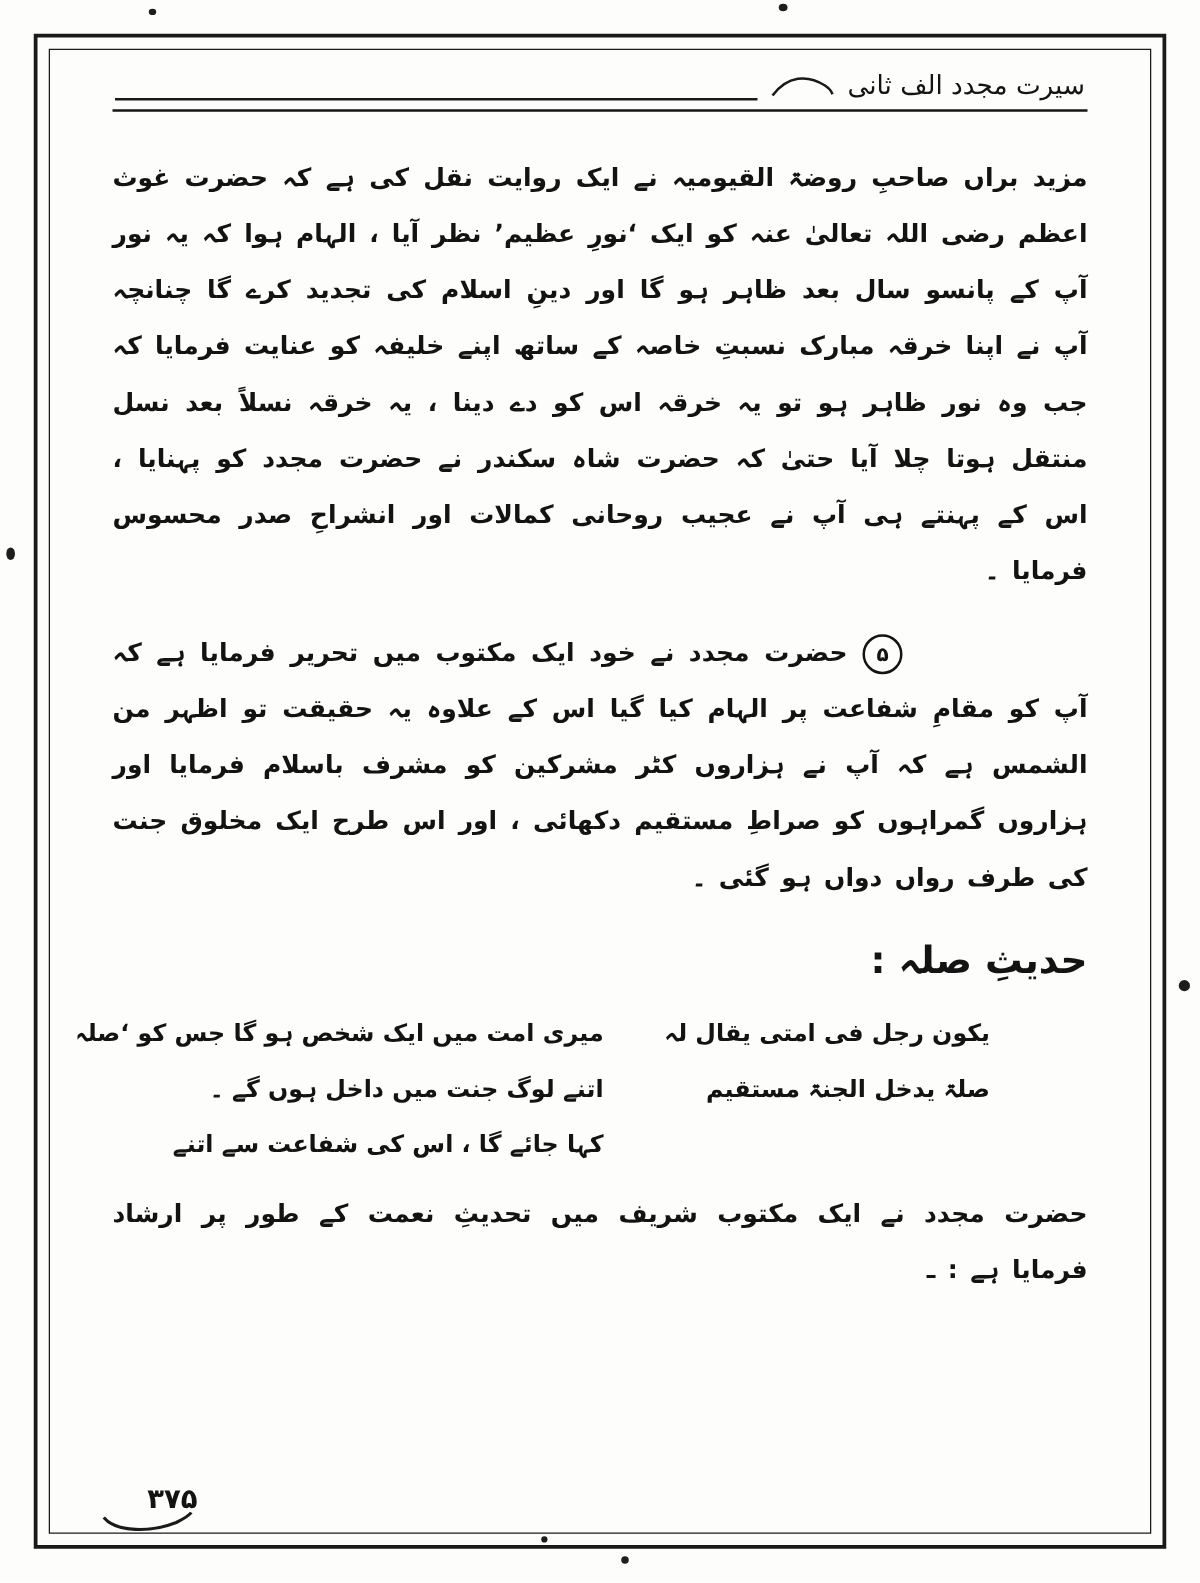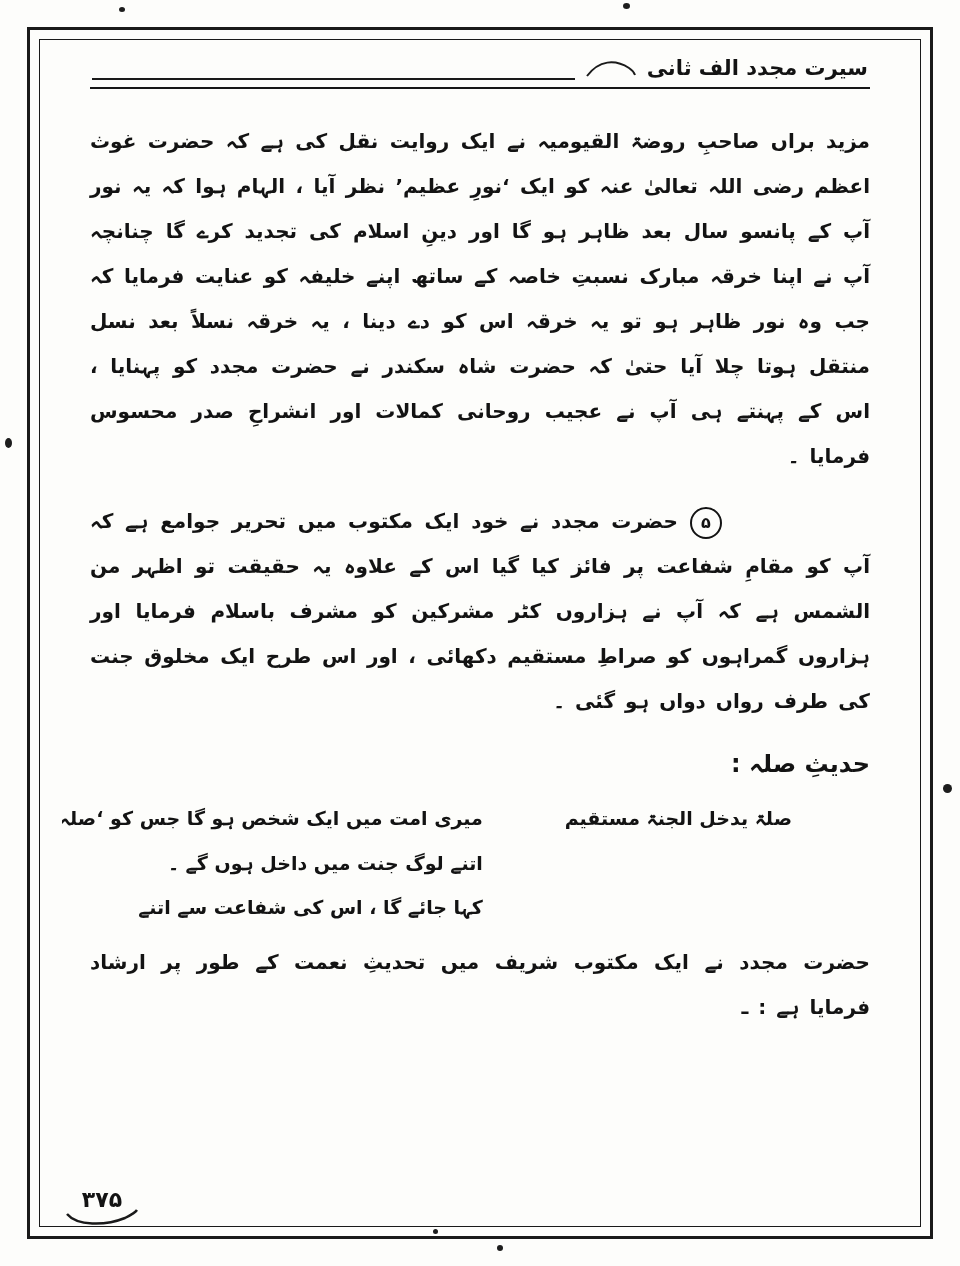--- a/index.html
+++ b/index.html
@@ -34,21 +34,21 @@
   }
   
   .header-row {
     display: flex;
     align-items: flex-end;
     gap: 10px;
     padding: 6px 2px 4px 2px;
   }
   .header-title {
     font-size: 21px;
-    font-weight: bold;
+    font-weight: normal;
     white-space: nowrap;
     letter-spacing: 0.5px;
   }
   .flourish { flex: 0 0 auto; }
   .header-rule { flex: 1 1 auto; border-bottom: 2px solid #1a1a1a; height: 12px; }
   .header-underline {
     border-top: 2.5px solid #161616;
     margin: 3px 0 30px 0;
     height: 0;
   }
@@ -70,21 +70,21 @@
     border-radius: 50%;
     text-align: center;
     text-indent: 0;
     font-size: 16px;
     font-weight: bold;
     margin-left: 12px;
     vertical-align: middle;
     background: #fdfdfb;
   }
   .section-heading {
-    font-size: 24px;
+    font-size: 30px;
     font-weight: bold;
     margin: 26px 0 16px 0;
     letter-spacing: 1px;
   }
   .hadith {
     display: flex;
     padding: 2px 78px 2px 30px;
     margin-bottom: 8px;
   }
   .col-arabic { flex: 0 0 46%; }
@@ -92,24 +92,24 @@
   .hadith-line {
     font-size: 19px;
     line-height: 2.35;
     text-align: right;
     white-space: nowrap;
   }
   .col-arabic .hadith-line { font-weight: bold; }
   .col-urdu .hadith-line { font-weight: 600; }
   .page-number-wrap {
     position: absolute;
-    left: 62px;
+    left: 78px;
     bottom: 38px;
     width: 80px;
-    text-align: center;
+    text-align: right;
   }
   .page-number-value {
     font-size: 22px;
     font-weight: bold;
     display: block;
   }
   .swash { display: block; margin: -4px auto 0 auto; }
   .speck { position: absolute; background: #1d1d1d; border-radius: 50%; }
   .s1 { left: 119px; top: 7px;  width: 6px; height: 5px; }
   .s2 { left: 623px; top: 3px;  width: 7px; height: 6px; }
@@ -140,27 +140,28 @@
       <svg class="flourish" width="52" height="22" viewBox="0 0 52 22">
         <path d="M2,18 C14,2 30,1 44,10 C47,12 49,14 50,17" fill="none" stroke="#1a1a1a" stroke-width="2"></path>
       </svg>
       <div class="header-rule"></div>
     </div>
     <div class="header-underline"></div>
 
     <p class="para">مزید براں صاحبِ روضۃ القیومیہ نے ایک روایت نقل کی ہے کہ حضرت غوث اعظم رضی اللہ تعالیٰ عنہ کو ایک ‘نورِ عظیم’ نظر آیا ، الہام ہوا کہ یہ نور آپ کے پانسو سال بعد ظاہر ہو گا اور دینِ اسلام کی تجدید کرے گا چنانچہ آپ نے اپنا خرقہ مبارک نسبتِ خاصہ کے ساتھ اپنے خلیفہ کو عنایت فرمایا کہ جب وہ نور ظاہر ہو تو یہ خرقہ اس کو دے دینا ، یہ خرقہ نسلاً بعد نسل منتقل ہوتا چلا آیا حتیٰ کہ حضرت شاہ سکندر نے حضرت مجدد کو پہنایا ، اس کے پہنتے ہی آپ نے عجیب روحانی کمالات اور انشراحِ صدر محسوس فرمایا ۔</p>
 
 
-    <p class="para item"><span class="circle">۵</span><span>حضرت مجدد نے خود ایک مکتوب میں تحریر جوامع ہے کہ آپ کو مقامِ شفاعت پر فائز کیا گیا اس کے علاوہ یہ حقیقت تو اظہر من الشمس ہے کہ آپ نے ہزاروں کٹر مشرکین کو مشرف باسلام فرمایا اور ہزاروں گمراہوں کو صراطِ مستقیم دکھائی ، اور اس طرح ایک مخلوق جنت کی طرف رواں دواں ہو گئی ۔</span></p>
+    <p class="para item"><span class="circle">۵</span><span>حضرت مجدد نے خود ایک مکتوب میں تحریر فرمایا ہے کہ آپ کو مقامِ شفاعت پر الہام کیا گیا اس کے علاوہ یہ حقیقت تو اظہر من الشمس ہے کہ آپ نے ہزاروں کٹر مشرکین کو مشرف باسلام فرمایا اور ہزاروں گمراہوں کو صراطِ مستقیم دکھائی ، اور اس طرح ایک مخلوق جنت کی طرف رواں دواں ہو گئی ۔</span></p>
 
     <h2 class="section-heading">حدیثِ صلہ :</h2>
 
 
     <div class="hadith">
       <div class="col-arabic">
+        <div class="hadith-line">یکون رجل فی امتی یقال لہ</div>
         <div class="hadith-line">صلۃ یدخل الجنۃ مستقیم</div>
       </div>
       <div class="col-urdu">
         <div class="hadith-line">میری امت میں ایک شخص ہو گا جس کو ‘صلہ’</div>
         <div class="hadith-line">اتنے لوگ جنت میں داخل ہوں گے ۔</div>
         <div class="hadith-line">کہا جائے گا ، اس کی شفاعت سے اتنے</div>
       </div>
     </div>
 
     <p class="para">حضرت مجدد نے ایک مکتوب شریف میں تحدیثِ نعمت کے طور پر ارشاد فرمایا ہے : ـ</p>

